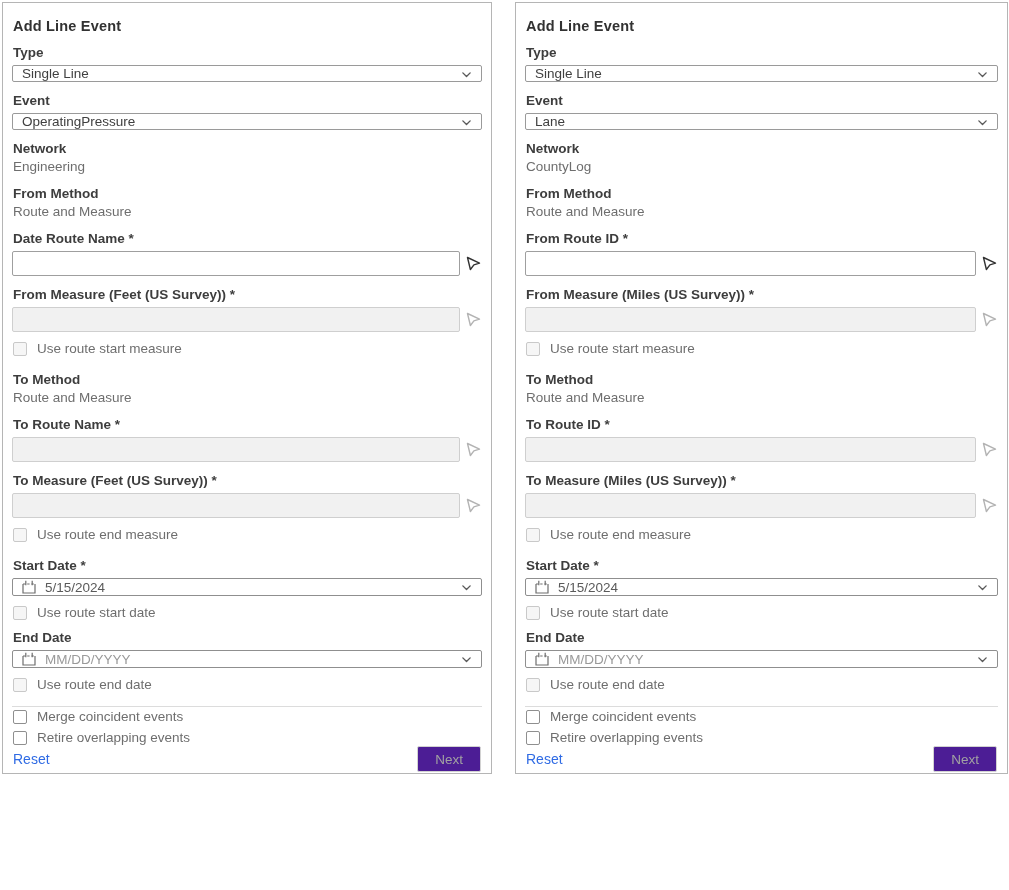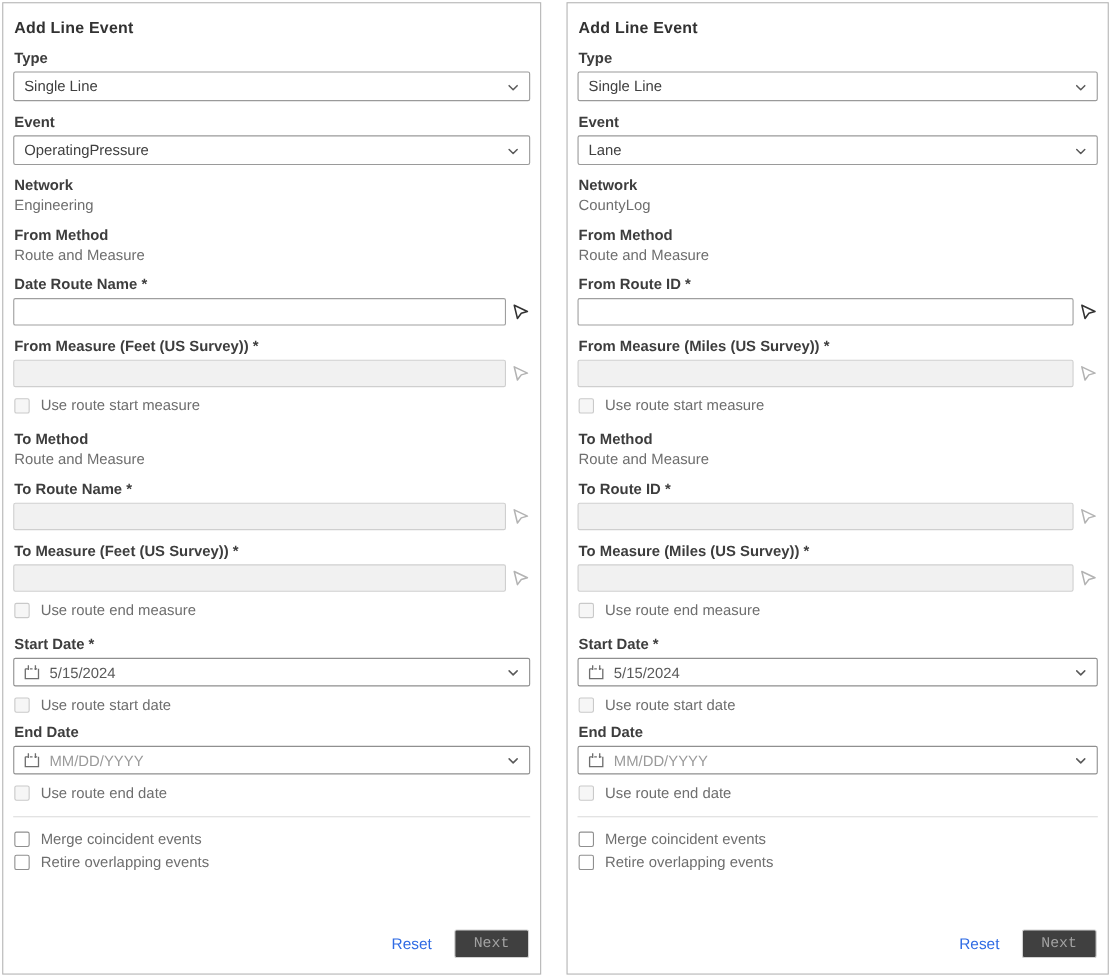--- a/index.html
+++ b/index.html
@@ -1,18 +1,18 @@
 <!DOCTYPE html>
 <html><head>
 <meta charset="utf-8">
 <style>
   html,body{margin:0;padding:0;background:#fff;}
   body{width:1009px;height:890px;position:relative;font-family:"Liberation Sans",sans-serif;-webkit-font-smoothing:antialiased;}
 
-  .panel{position:absolute;top:2px;height:884px;background:#fff;border:1px solid #b5b5b5;box-sizing:border-box;
+  .panel{position:absolute;top:2px;height:772px;background:#fff;border:1px solid #b5b5b5;box-sizing:border-box;
          padding:13px 9px 14px 9px;display:flex;flex-direction:column;}
   .panel.left{left:2px;width:490px;}
   .panel.right{left:515px;width:493px;}
 
   .title{font-size:14.5px;font-weight:700;color:#323232;margin:2px 1px 0 1px;letter-spacing:.2px;}
 
   .flabel{margin:10px 1px 0 1px;font-size:13.5px;font-weight:700;color:#3d3d3d;line-height:17px;}
   .flabel.sect{}
   .fvalue{margin:1px 1px 0 1px;font-size:13.5px;color:#6e6e6e;line-height:17px;}
 
@@ -30,37 +30,37 @@
   .tinput.disabled{background:#f1f1f1;border-color:#cfcfcf;}
   .ptr{width:17px;height:17px;margin-left:5px;flex:0 0 auto;color:#323232;cursor:pointer;}
   .ptr.dis{color:#b3b3b3;cursor:default;}
   .ptr path{fill:none;stroke:currentColor;stroke-width:1.4;stroke-linejoin:round;}
 
   .check-row{display:flex;align-items:center;gap:10px;margin:9px 0 0 1px;cursor:pointer;}
   .cb{width:14px;height:14px;box-sizing:border-box;border:1px solid #8f8f8f;border-radius:2px;background:#fff;flex:0 0 auto;}
   .check-row.disabled .cb{border-color:#c9c9c9;background:#f6f6f6;}
   .check-row .cb-label{font-size:13.5px;color:#6e6e6e;line-height:16px;}
   .check-row.disabled{cursor:default;}
-  .check-row.big{margin-top:12px;}
+  .check-row.big{margin-top:2px;}
   .check-row.tight{margin-top:5px;}
 
   .datefield{margin-top:4px;height:24px;border:1px solid #8f8f8f;border-radius:2px;background:#fff;
              display:flex;align-items:center;padding:0 42px 0 8px;position:relative;cursor:pointer;}
   .datefield .cal{width:16px;height:16px;margin-right:8px;flex:0 0 auto;}
   .cal path{fill:none;stroke:#6e6e6e;stroke-width:1.2;}
   .cal .dash{stroke-dasharray:2.4 1.8;}
   .datefield .date-val{font-size:13.5px;color:#5a5a5a;}
   .datefield .date-val.placeholder{color:#9a9a9a;}
   .datefield .chev{position:absolute;right:8px;top:50%;margin-top:-6px;}
 
   .divider{border:none;border-top:1px solid #dcdcdc;margin:13px 0 0 0;width:100%;}
 
-  .footer{margin-top:auto;display:flex;justify-content:flex-end;align-items:center;padding:0 1px;gap:20px;}
+  .footer{margin-top:auto;display:flex;justify-content:space-between;align-items:center;padding:0 1px;}
   .reset-link{font-size:14px;color:#2f6be4;text-decoration:none;cursor:pointer;}
-  .next-btn{font-family:Liberation Mono, monospace;font-size:13.5px;color:#a2a2a2;background:#404040;border:1px solid #d2d2d2;
+  .next-btn{font-family:Liberation Sans, sans-serif;font-size:13.5px;color:#a2a2a2;background:#4c1d95;border:1px solid #d2d2d2;
             border-radius:2px;height:26px;padding:0 17px;cursor:default;}
 </style>
 </head>
 <body>
 
 <section class="panel left">
   <h2 class="title">Add Line Event</h2>
 
   <div class="flabel">Type</div>
   <div class="select">

